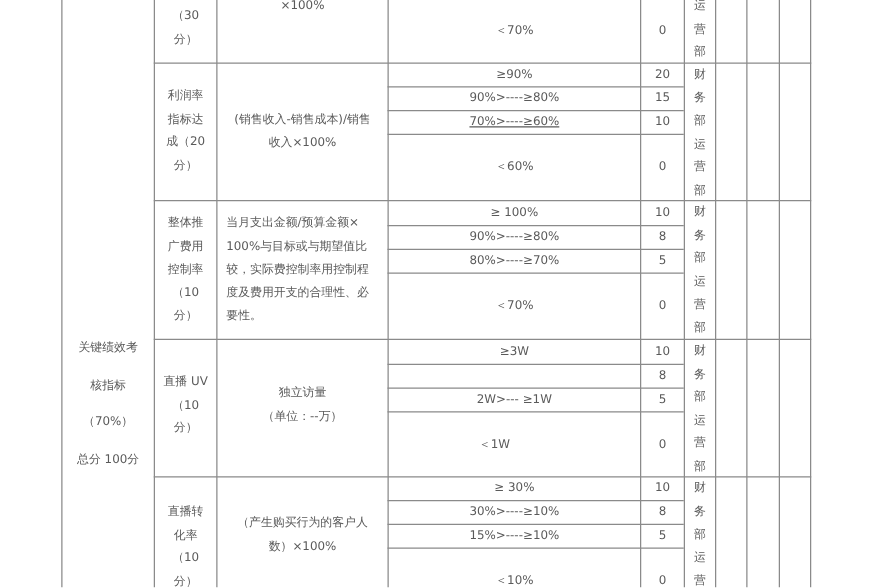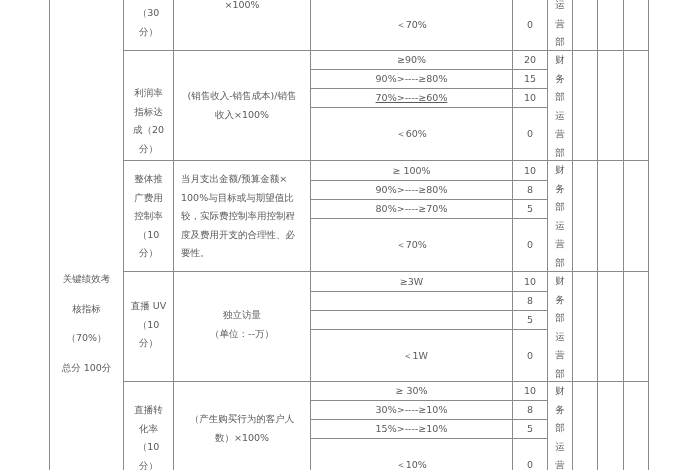--- a/index.html
+++ b/index.html
@@ -69,21 +69,21 @@
   </div>
   <div class="cell" style="left:513px;width:34px;top:0;height:50px;">
     <span>0</span>
   </div>
   <div class="vtext" style="left:548px;width:24px;top:-4px;">
     <span>运</span>
     <span>营</span>
     <span>部</span>
   </div>
 
-  <div class="vtext" style="left:124px;width:49px;top:84px;">
+  <div class="vtext" style="left:124px;width:49px;top:68px;">
     <span>利润率</span>
     <span>指标达</span>
     <span>成（20</span>
     <span>分）</span>
   </div>
   <div class="vtext" style="left:174px;width:136px;top:87px;">
     <span>(销售收入-销售成本)/销售</span>
     <span>收入×100%</span>
   </div>
   <div class="cell" style="left:311px;width:201px;top:51px;height:18px;">
@@ -177,24 +177,27 @@
   </div>
   <div class="cell" style="left:311px;width:201px;top:272px;height:19px;">
       <span>≥3W</span>
     </div>
   <div class="cell" style="left:513px;width:34px;top:272px;height:19px;">
       <span>10</span>
     </div>
   <div class="cell" style="left:513px;width:34px;top:292px;height:18px;">
       <span>8</span>
     </div>
+  <div class="cell" style="left:311px;width:201px;top:311px;height:18px;">
+      <span>2W&gt;--- ≥1W</span>
+    </div>
   <div class="cell" style="left:513px;width:34px;top:311px;height:18px;">
       <span>5</span>
     </div>
-  <div class="cell" style="left:315px;width:201px;top:330px;height:51px;">
+  <div class="cell" style="left:295px;width:201px;top:330px;height:51px;">
       <span>＜1W</span>
     </div>
   <div class="cell" style="left:513px;width:34px;top:330px;height:51px;">
       <span>0</span>
     </div>
   <div class="vtext" style="left:548px;width:24px;top:272px;">
     <span>财</span>
     <span>务</span>
     <span>部</span>
     <span>运</span>

